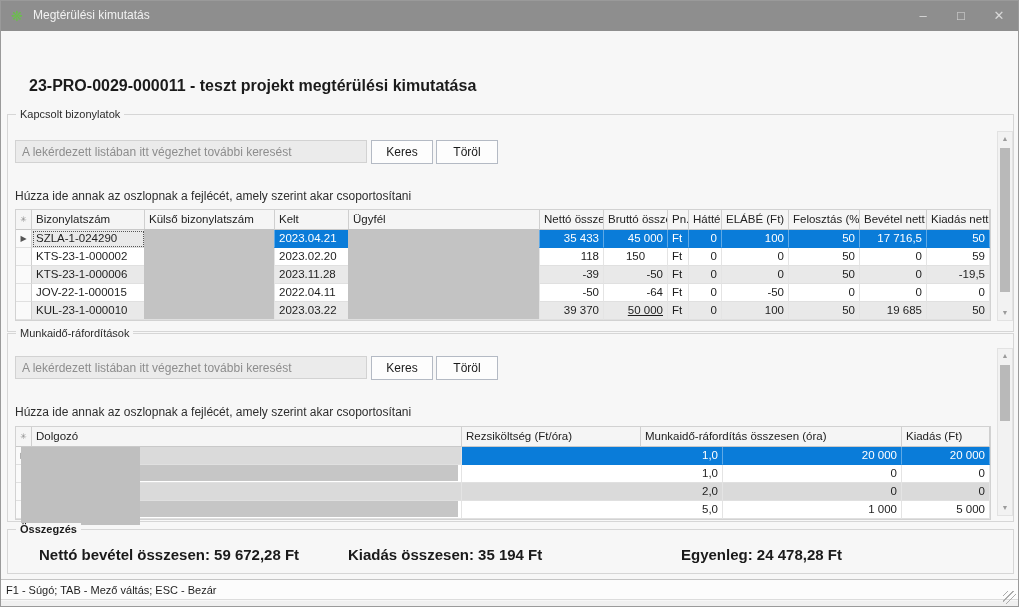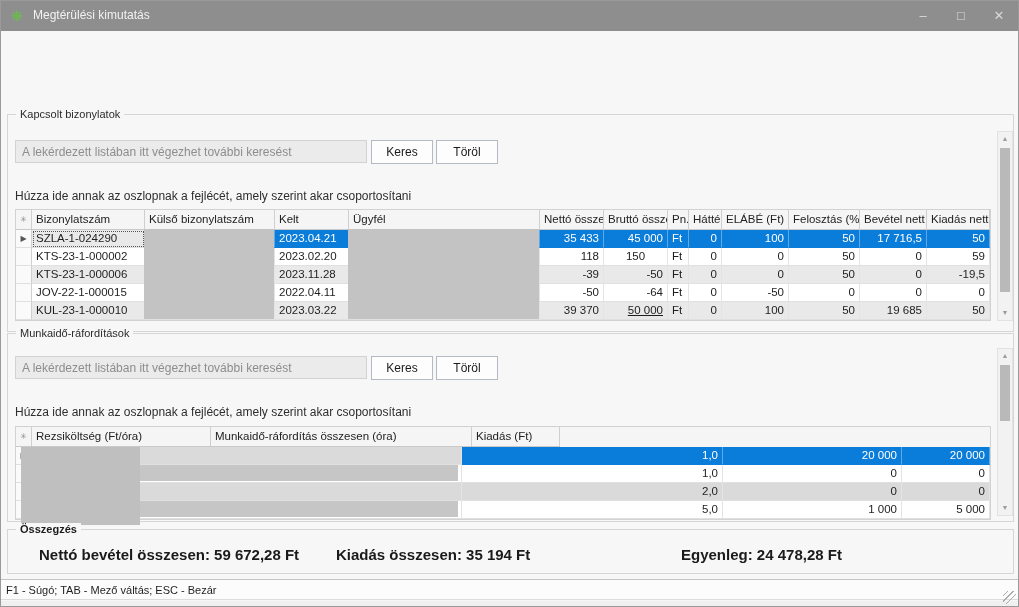--- a/index.html
+++ b/index.html
@@ -68,21 +68,21 @@
   .vscroll { position:absolute; width:16px; background:#f2f2f2; border:1px solid #e2e2e2; }
   .sb1 { left:996px; top:130px; height:190px; }
   .sb2 { left:996px; top:347px; height:168px; }
   .sb-arrow { position:absolute; left:0; width:14px; height:14px; text-align:center; font-size:7px; color:#9b9b9b; line-height:14px; }
   .sb-arrow.up { top:0; } .sb-arrow.down { bottom:0; }
   .sb-thumb { position:absolute; left:2px; width:10px; background:#b9b9b9; }
   .sb1 .sb-thumb { top:16px; height:144px; }
   .sb2 .sb-thumb { top:16px; height:56px; }
   
   .sum-item { position:absolute; top:545px; font-size:15px; font-weight:bold; color:#1a1a1a; white-space:nowrap; }
-  .sum-net { left:38px; } .sum-exp { left:335px;text-align:right; } .sum-bal { left:680px; }
+  .sum-net { left:38px; } .sum-exp { left:347px;text-align:right; } .sum-bal { left:680px; }
   
   .statusbar { position:absolute; left:0; top:578px; width:100%; height:21px;
                background:#fcfcfc; border-top:1px solid #c4c4c4; border-bottom:1px solid #dcdcdc;
                font-size:11px; color:#1e1e1e; line-height:20px; padding-left:5px; }
   .bottom-strip { position:absolute; left:0; top:600px; width:100%; height:7px; background:#f0f0f0; }
   .resize-grip { position:absolute; right:2px; bottom:2px; width:13px; height:13px;
     background:
       linear-gradient(135deg, transparent 0 7px,  #ababab 7px 8px,  transparent 8px 11px, #ababab 11px 12px, transparent 12px),
       linear-gradient(135deg, transparent 0 3px, #ababab 3px 4px, transparent 4px);
   }
@@ -93,20 +93,21 @@
 <div class="window">
 
   <div class="titlebar" style="background: rgb(142, 142, 142);">
     <span class="app-icon">❋</span>
     <span class="win-title">Megtérülési kimutatás</span>
     <span class="win-btn btn-min">–</span>
     <span class="win-btn btn-max">□</span>
     <span class="win-btn btn-close">✕</span>
   </div>
 
+  <div class="page-title">23-PRO-0029-000011 - teszt projekt megtérülési kimutatása</div>
 
   <div class="groupbox gb-docs">
     <span class="gb-label">Kapcsolt bizonylatok</span>
   </div>
   <input class="search-input" style="top: 139px;" placeholder="A lekérdezett listában itt végezhet további keresést">
   <button class="ui-btn" style="left:370px; top:139px;">Keres</button>
   <button class="ui-btn" style="left:435px; top:139px;">Töröl</button>
   <div class="hint" style="top:188px;">Húzza ide annak az oszlopnak a fejlécét, amely szerint akar csoportosítani</div>
   <div class="grid grid-docs" style="--sel: #0a7cd9; --stripe: #e9e9e9;">
       <div class="g-head">
@@ -209,20 +210,21 @@
   <div class="groupbox gb-time">
     <span class="gb-label">Munkaidő-ráfordítások</span>
   </div>
   <input class="search-input" style="top: 355px;" placeholder="A lekérdezett listában itt végezhet további keresést">
   <button class="ui-btn" style="left:370px; top:355px;">Keres</button>
   <button class="ui-btn" style="left:435px; top:355px;">Töröl</button>
   <div class="hint" style="top:404px;">Húzza ide annak az oszlopnak a fejlécét, amely szerint akar csoportosítani</div>
   <div class="grid grid-time" style="--sel: #0a7cd9; --stripe: #dadada;">
       <div class="g-head">
         <div class="g-corner">✳</div>
+        <div class="g-hcell" style="width: 430px;">Dolgozó</div>
         <div class="g-hcell" style="width: 179px;">Rezsiköltség (Ft/óra)</div>
         <div class="g-hcell" style="width: 261px;">Munkaidő-ráfordítás összesen (óra)</div>
         <div class="g-hcell" style="width: 88px;">Kiadás (Ft)</div>
       </div>
       <div class="g-row">
         <div class="g-rowhdr">▶</div>
         <div class="g-cell focused nofb" style="width: 430px; text-align: left;"></div>
         <div class="g-cell selected" style="width: 261px; text-align: right;">1,0</div>
         <div class="g-cell selected" style="width: 179px; text-align: right;">20 000</div>
         <div class="g-cell selected" style="width: 88px; text-align: right;">20 000</div>

